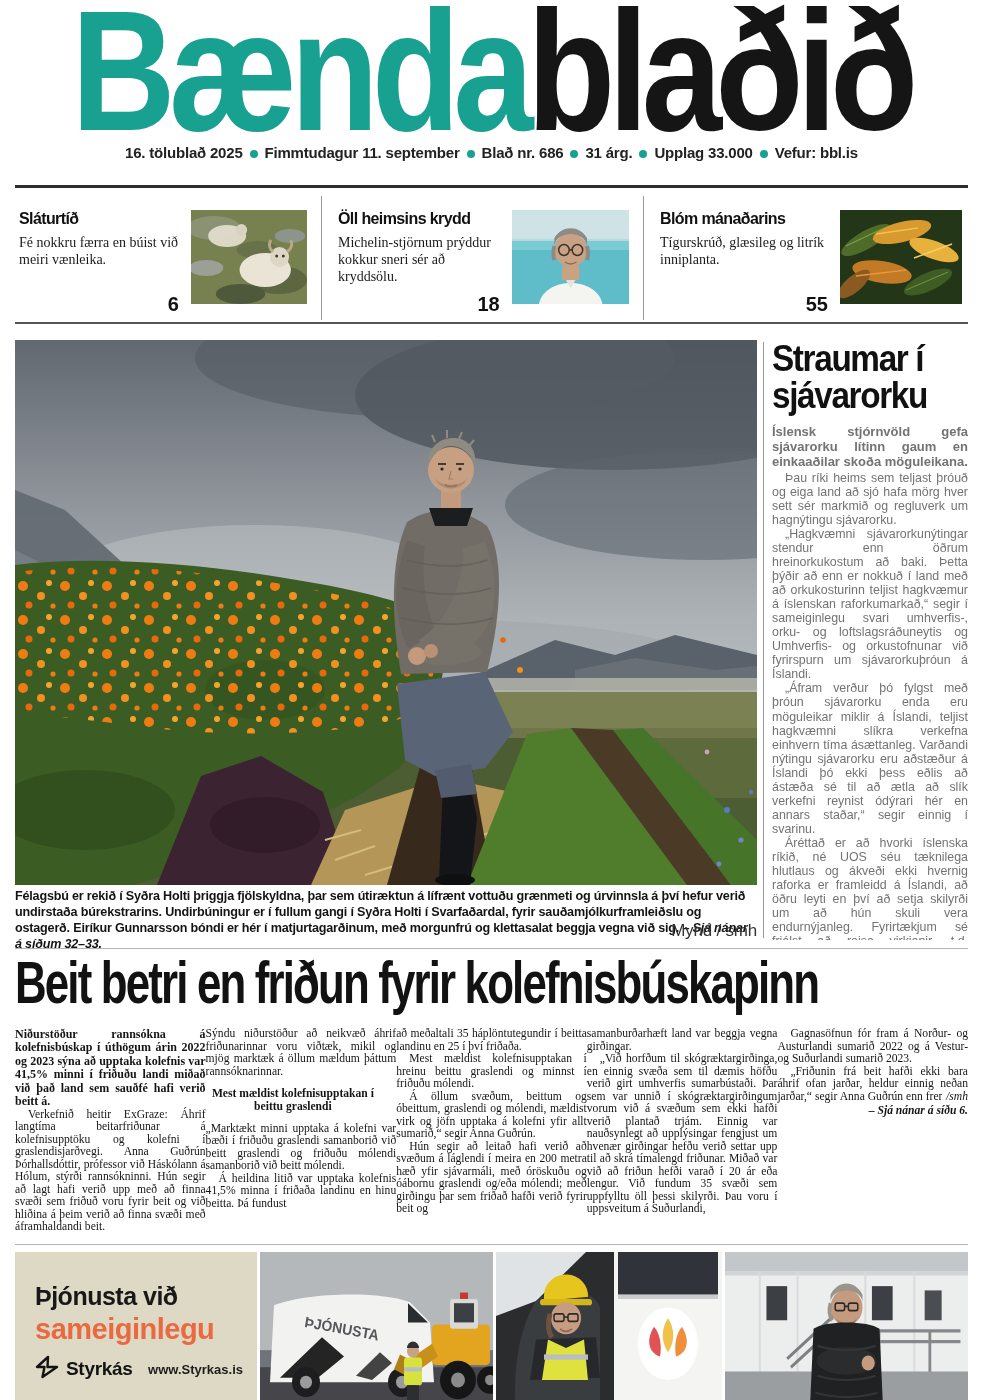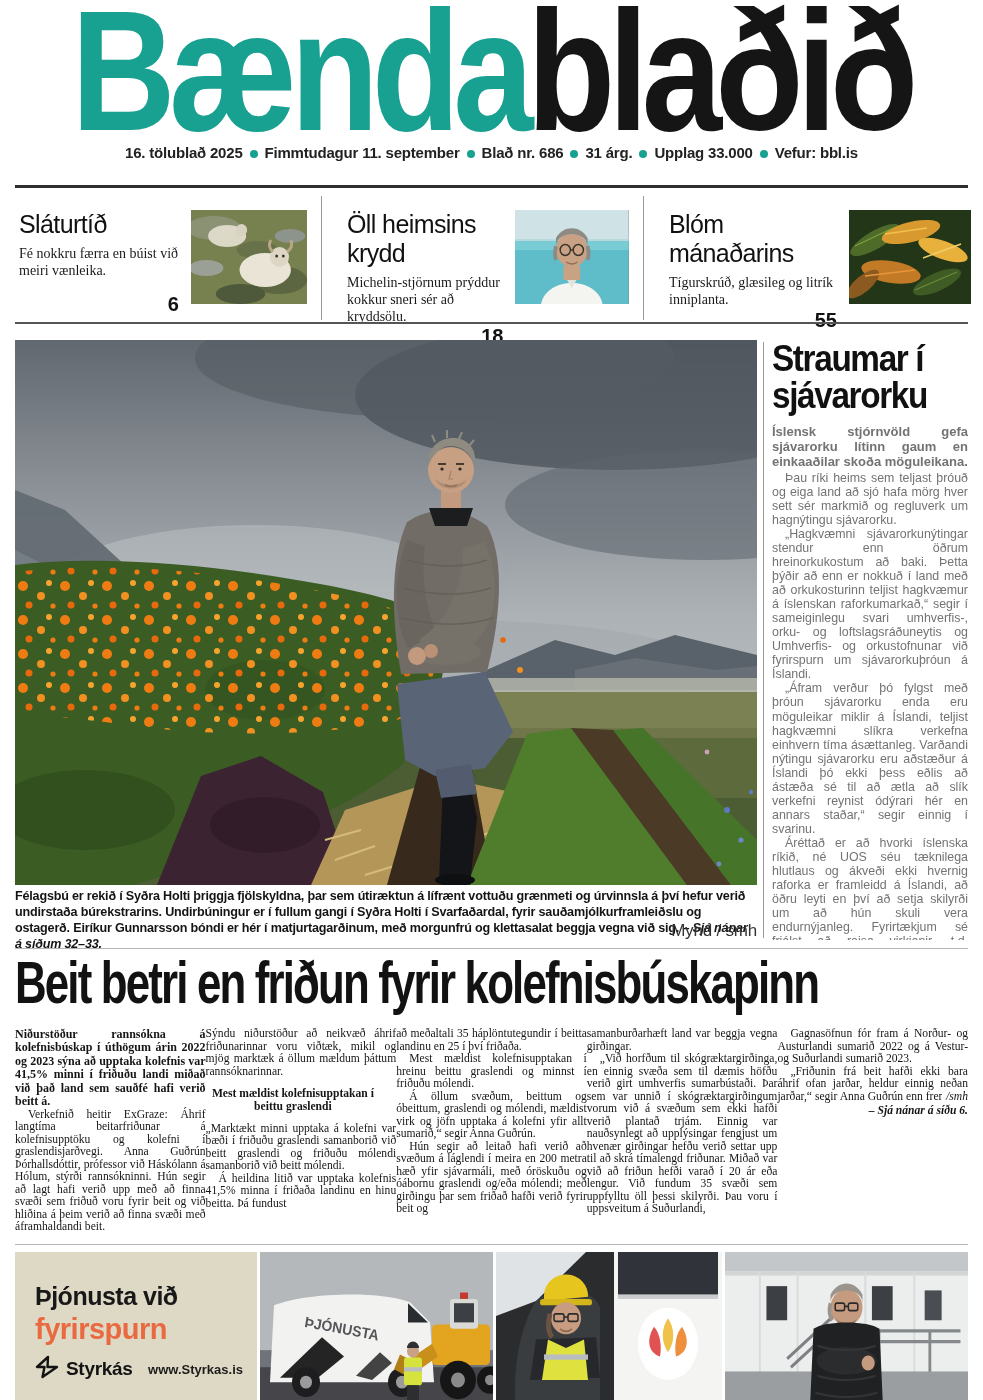--- a/index.html
+++ b/index.html
@@ -18,23 +18,23 @@
   .logo .b { color:#151515; }
   .dateline { position:absolute; left:0; right:0; top:144px; text-align:center;
               font-size:15px; font-weight:bold; color:#222; letter-spacing:-0.2px; }
   .dot { display:inline-block; width:8px; height:8px; border-radius:50%;
          background:#18a091; margin:0 7px; vertical-align:middle; }
   .rule-heavy { position:absolute; left:0; right:0; bottom:0; height:3px; background:#2e2e2e; }
 
   
   #teasers { left:15px; right:15px; top:196px; height:124px; display:flex; }
   .teaser { display:flex; gap:12px; padding:14px 14px 0 4px; }
-  .teaser + .teaser { border-left:1px solid #999; padding-left:25px; }
+  .teaser + .teaser { border-left:1px solid #999; padding-left:16px; }
   .t-text { display:flex; flex-direction:column; width:168px; }
-  .t-title { font-size:25px; font-weight:normal; letter-spacing:-0.6px; margin-bottom:7px; }
+  .t-title { font-size:16px; font-weight:bold; letter-spacing:-0.6px; margin-bottom:7px; }
   .t-body { font-family:"Liberation Serif", serif; font-size:14px; line-height:1.2; color:#1a1a1a; }
   .t-page { margin-top:auto; align-self:flex-end; font-size:20px; font-weight:bold; padding-bottom:4px; }
   .t-ph { width:122px; height:94px; overflow:hidden; background:#8a8a8a; }
   .t-ph svg { display:block; width:100%; height:100%; }
   #t1 { width:306px; } #t2 { width:322px; } #t3 { flex:1; }
   .rule-mid { position:absolute; left:15px; right:15px; top:322px; height:2px; background:#555; }
 
   
   #main { left:15px; right:15px; top:336px; height:612px; }
   #main-photo { position:absolute; left:0; top:4px; width:742px; height:545px; overflow:hidden; }
@@ -332,21 +332,21 @@
       </div>
       <div class="see-more right">– Sjá nánar á síðu 6.</div>
     </div>
   </section>
 
   <div class="rule-thin2"></div>
 
   <section id="ad" class="abs">
     <div class="ad-panel" id="ad-copy">
       <div class="ad-l1">Þjónusta við</div>
-      <div class="ad-l2">fyrirspurn</div>
+      <div class="ad-l2">sameiginlegu</div>
       <div class="ad-brand-row">
         <span>
           <svg width="24" height="24" viewBox="0 0 24 24">
             <path d="M13 2 L2 12 L9.5 12 L7.5 22 L22 12 L12.5 12 Z" fill="none" stroke="#131313" stroke-width="2.4" stroke-linejoin="round"></path>
           </svg>
         </span>
         <span class="ad-brand">Styrkás</span>
         <span class="ad-url">www.Styrkas.is</span>
       </div>
     </div>

